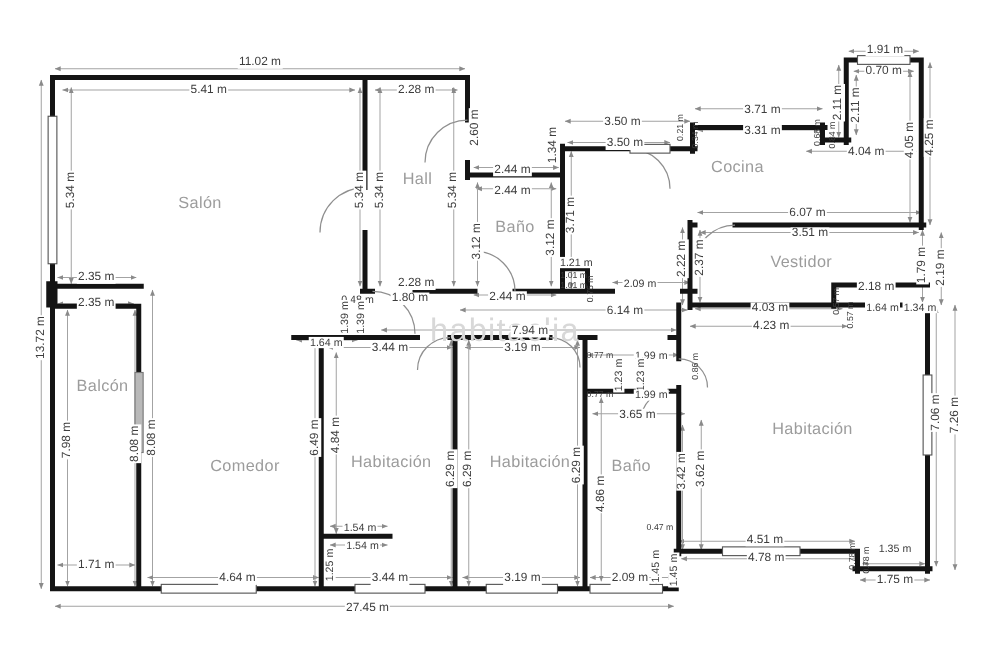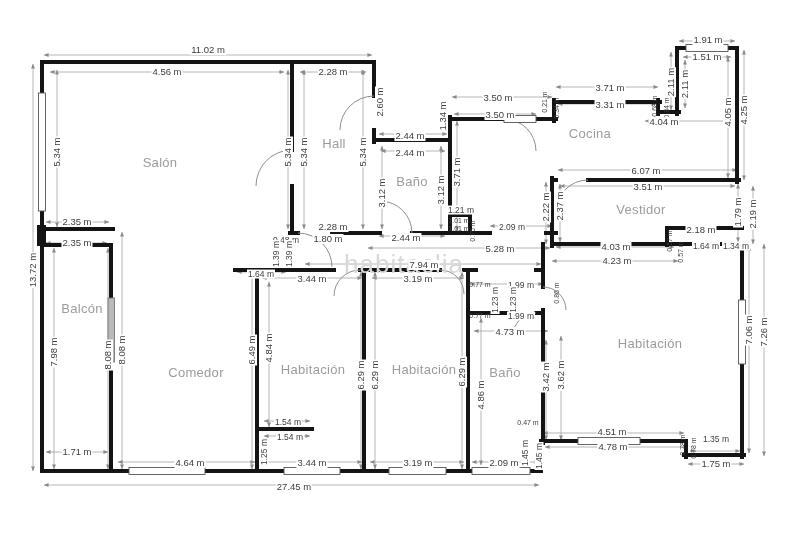--- a/index.html
+++ b/index.html
@@ -151,21 +151,21 @@
 <span class="room" style="left:590px;top:133px">Cocina</span>
 <span class="room" style="left:641px;top:209px">Vestidor</span>
 <span class="room" style="left:82px;top:308px">Balcón</span>
 <span class="room" style="left:196px;top:372px">Comedor</span>
 <span class="room" style="left:313px;top:369px">Habitación</span>
 <span class="room" style="left:424px;top:369px">Habitación</span>
 <span class="room" style="left:505px;top:372px">Baño</span>
 <span class="room" style="left:650px;top:343px">Habitación</span>
 
 <span class="dim" style="left:208px;top:50px">11.02 m</span>
-<span class="dim" style="left:167px;top:72px">4.56 m</span>
+<span class="dim" style="left:167px;top:72px">5.41 m</span>
 <span class="dim" style="left:333px;top:72px">2.28 m</span>
 <span class="dim v" style="left:380px;top:102px">2.60 m</span>
 <span class="dim v" style="left:57px;top:152px">5.34 m</span>
 <span class="dim v" style="left:288px;top:152px">5.34 m</span>
 <span class="dim v" style="left:304px;top:152px">5.34 m</span>
 <span class="dim v" style="left:363px;top:152px">5.34 m</span>
 <span class="dim" style="left:77px;top:222px">2.35 m</span>
 <span class="dim" style="left:77px;top:243px">2.35 m</span>
 <span class="dim" style="left:333px;top:227px">2.28 m</span>
 <span class="dim sm" style="left:286px;top:240px">0.48 m</span>
@@ -189,52 +189,52 @@
 <span class="dim v tiny" style="left:473px;top:231px">0.75 m</span>
 <span class="dim v" style="left:443px;top:116px">1.34 m</span>
 <span class="dim" style="left:498px;top:98px">3.50 m</span>
 <span class="dim" style="left:500px;top:115px">3.50 m</span>
 <span class="dim v tiny" style="left:545px;top:102px">0.21 m</span>
 <span class="dim v tiny" style="left:557px;top:108px">0.34 m</span>
 <span class="dim" style="left:610px;top:88px">3.71 m</span>
 <span class="dim" style="left:610px;top:105px">3.31 m</span>
 <span class="dim v" style="left:457px;top:172px">3.71 m</span>
 <span class="dim" style="left:708px;top:40px">1.91 m</span>
-<span class="dim" style="left:707px;top:57px">1.51 m</span>
+<span class="dim" style="left:707px;top:57px">0.70 m</span>
 <span class="dim v" style="left:671px;top:82px">2.11 m</span>
 <span class="dim v" style="left:685px;top:84px">2.11 m</span>
 <span class="dim v tiny" style="left:655px;top:106px">0.68 m</span>
 <span class="dim v tiny" style="left:667px;top:108px">0.84 m</span>
-<span class="dim" style="left:664px;top:122px">4.04 m</span>
+<span class="dim" style="left:693px;top:122px">4.04 m</span>
 <span class="dim v" style="left:728px;top:112px">4.05 m</span>
 <span class="dim v" style="left:744px;top:110px">4.25 m</span>
 <span class="dim" style="left:646px;top:171px">6.07 m</span>
 <span class="dim" style="left:648px;top:187px">3.51 m</span>
 <span class="dim v" style="left:546px;top:207px">2.22 m</span>
 <span class="dim v" style="left:560px;top:206px">2.37 m</span>
 <span class="dim sm" style="left:512px;top:227px">2.09 m</span>
-<span class="dim" style="left:500px;top:249px">5.28 m</span>
+<span class="dim" style="left:500px;top:249px">6.14 m</span>
 <span class="dim" style="left:424px;top:265px">7.94 m</span>
 <span class="dim" style="left:616px;top:247px">4.03 m</span>
 <span class="dim" style="left:617px;top:261px">4.23 m</span>
 <span class="dim" style="left:701px;top:230px">2.18 m</span>
 <span class="dim sm" style="left:706px;top:246px">1.64 m</span>
 <span class="dim sm" style="left:736px;top:246px">1.34 m</span>
 <span class="dim v tiny" style="left:670px;top:241px">0.57 m</span>
 <span class="dim v tiny" style="left:681px;top:252px">0.57 m</span>
 <span class="dim v" style="left:738px;top:212px">1.79 m</span>
 <span class="dim v" style="left:753px;top:214px">2.19 m</span>
 <span class="dim v tiny" style="left:557px;top:293px">0.86 m</span>
 <span class="dim tiny" style="left:480px;top:285px">0.77 m</span>
 <span class="dim sm" style="left:521px;top:285px">1.99 m</span>
 <span class="dim v sm" style="left:495px;top:300px">1.23 m</span>
 <span class="dim v sm" style="left:513px;top:300px">1.23 m</span>
 <span class="dim tiny" style="left:480px;top:316px">0.77 m</span>
 <span class="dim sm" style="left:521px;top:316px">1.99 m</span>
-<span class="dim" style="left:510px;top:332px">4.73 m</span>
+<span class="dim" style="left:510px;top:332px">3.65 m</span>
 <span class="dim v" style="left:546px;top:377px">3.42 m</span>
 <span class="dim v" style="left:561px;top:375px">3.62 m</span>
 <span class="dim v" style="left:481px;top:395px">4.86 m</span>
 <span class="dim v" style="left:749px;top:330px">7.06 m</span>
 <span class="dim v" style="left:764px;top:332px">7.26 m</span>
 <span class="dim" style="left:312px;top:279px">3.44 m</span>
 <span class="dim" style="left:418px;top:279px">3.19 m</span>
 <span class="dim v" style="left:252px;top:350px">6.49 m</span>
 <span class="dim v" style="left:269px;top:348px">4.84 m</span>
 <span class="dim v" style="left:361px;top:375px">6.29 m</span>

